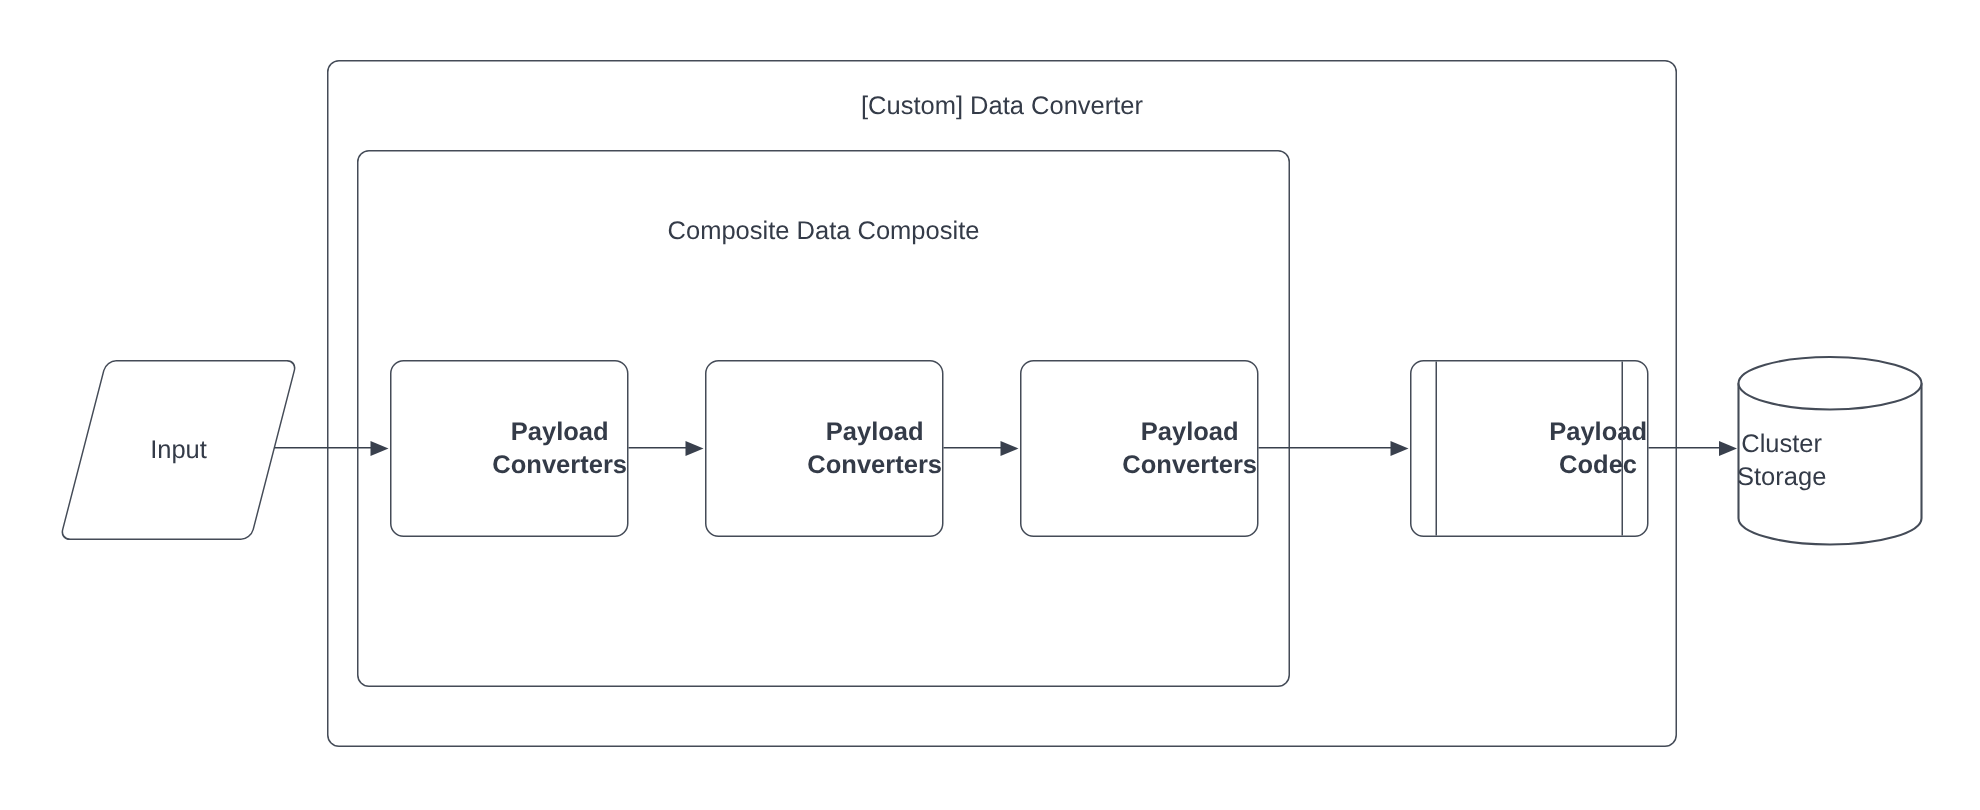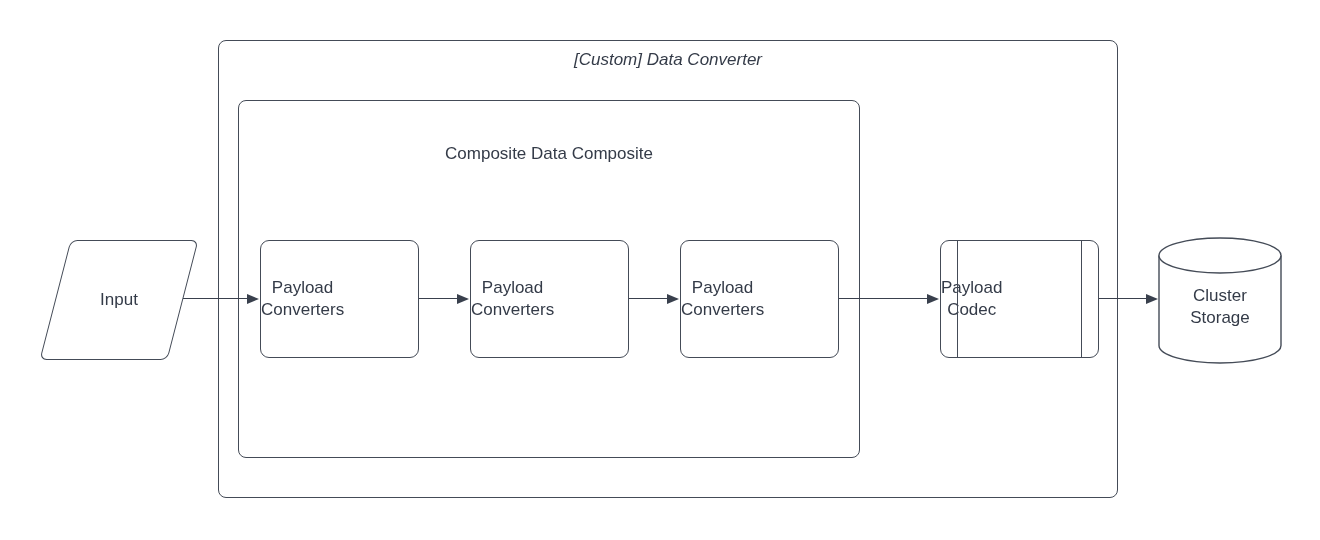--- a/index.html
+++ b/index.html
@@ -30,44 +30,45 @@
   .container.inner { left: 238px; top: 100px; width: 622px; height: 358px; }
   .container-title {
     position: absolute;
     left: 0;
     width: 100%;
     text-align: center;
     font-size: 17px;
     line-height: 22px;
     color: #343b48;
   }
-  .outer .container-title { top: 8px; font-style: italic; }
+  .outer .container-title { top: 19px; }
   .inner .container-title { top: 42px; }
   
   .node {
     position: absolute;
     box-sizing: border-box;
   }
   .node-label {
     font-size: 17px;
     line-height: 22px;
     text-align: center;
     white-space: pre-line;
     color: #343b48;
   }
   .rect-node {
     border: 1px solid #444b57;
     border-radius: 9px;
     background: #ffffff;
     display: flex;
     align-items: center;
-    justify-content: flex-start;
+    justify-content: flex-end;
     width: 159px;
     height: 118px;
     top: 240px;
+    font-weight: bold;
   }
   
   .parallelogram-wrap {
     left: 40px; top: 240px; width: 158px; height: 120px;
     display: flex; align-items: center; justify-content: center;
   }
   .parallelogram-bg {
     position: absolute;
     left: 15px; right: 15px; top: 0; bottom: 0;
     border: 1px solid #444b57;
@@ -82,21 +83,21 @@
     position: absolute;
     top: 0; bottom: 0;
     width: 0;
     border-left: 1px solid #444b57;
   }
   .codec-bar.left  { left: 16px; }
   .codec-bar.right { right: 16px; }
   
   .cylinder-node {
     left: 1158px; top: 237px; width: 124px; height: 127px;
-    display: flex; align-items: center; justify-content: center;
+    display: flex; align-items: center; 
   }
   .cylinder-svg { position: absolute; left: 0; top: 0; }
   .cylinder-node .node-label { position: relative; top: 6px; }
   
   .arrow { position: absolute; height: 12px; top: 293px; }
   .arrow-line {
     position: absolute;
     left: 0; right: 10px; top: 5px;
     height: 0;
     border-top: 1.5px solid #39404d;

